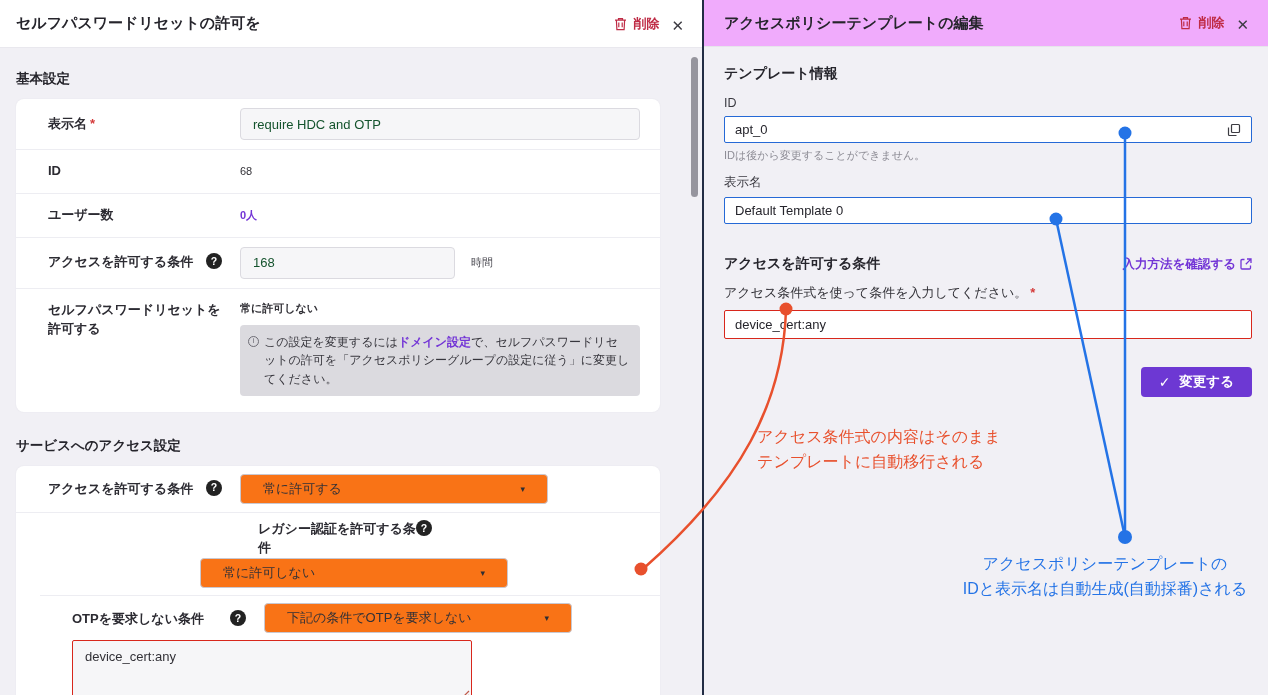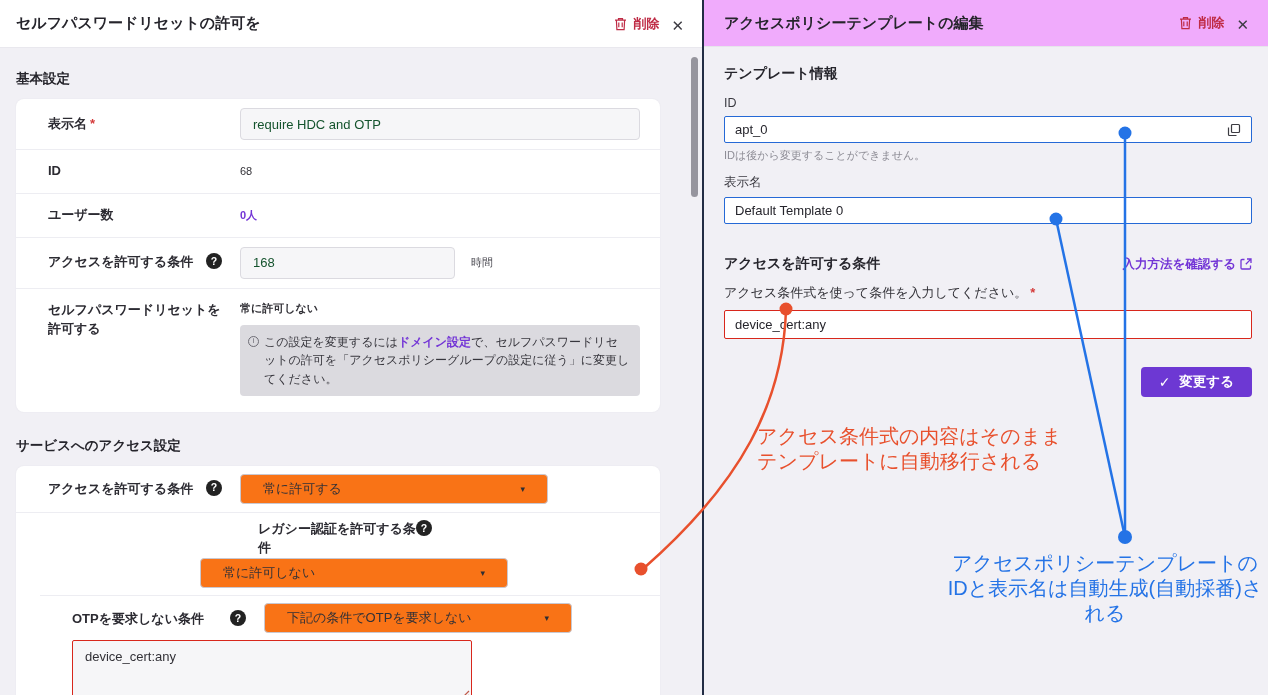--- a/index.html
+++ b/index.html
@@ -66,21 +66,21 @@
   .rp-input.error{border-color:var(--error-red);height:29px;}
   .rp-footer{display:flex;justify-content:flex-end;margin-top:28px;}
   .rp-submit{height:30px;}
 
   
   .ann-overlay{position:absolute;inset:0;width:1268px;height:695px;pointer-events:none;z-index:20;}
   .ann-blue-stroke{stroke:var(--ann-blue);stroke-width:2.5;fill:none;}
   .ann-blue-fill{fill:var(--ann-blue);}
   .ann-red-stroke{stroke:var(--ann-red);stroke-width:2.5;fill:none;}
   .ann-red-fill{fill:var(--ann-red);}
-  .ann-text{position:absolute;font-size:20px;line-height:25px;pointer-events:none;z-index:21;}
+  .ann-text{position:absolute;font-size:16px;line-height:25px;pointer-events:none;z-index:21;}
   .ann-text.red{left:757px;top:424px;color:var(--ann-red);}
   .ann-text.blue{left:940px;top:551px;width:330px;text-align:center;color:var(--ann-blue);}
 </style>
 </head>
 <body>
 
 <div class="panel-left">
   <div class="lp-header">
     <div class="panel-title">セルフパスワードリセットの許可を</div>
     <div class="header-actions">

